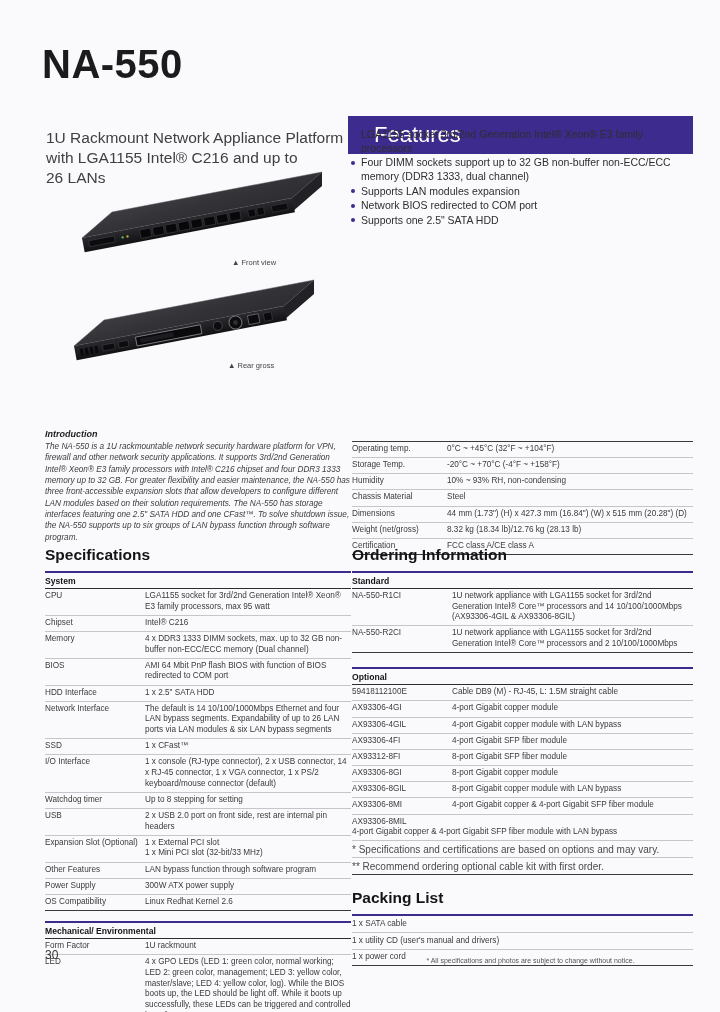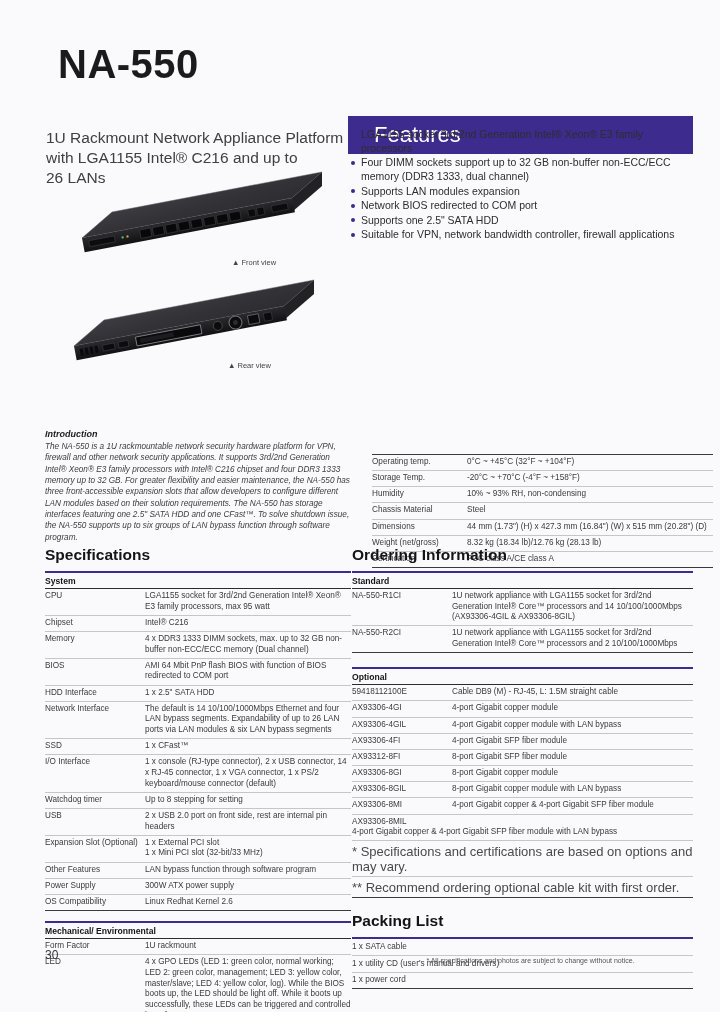--- a/index.html
+++ b/index.html
@@ -4,21 +4,21 @@
 <style>
   :root { --accent:#3d2b8d; }
   * { margin:0; padding:0; box-sizing:border-box; }
   html,body { background:#e8e6ee; }
   .page {
     position:relative; width:720px; height:1012px; margin:0 auto;
     background:#faf9fc; overflow:hidden;
     font-family:"Liberation Sans", sans-serif; color:#222;
   }
   
-  .title { position:absolute; left:58px; top:42px; font-size:40px; font-weight:bold; color:#1b1b1d; letter-spacing:0.5px; }
+  .title { position:absolute; left:42px; top:42px; font-size:40px; font-weight:bold; color:#1b1b1d; letter-spacing:0.5px; }
   .subtitle { position:absolute; left:46px; top:92px; width:300px; font-size:15.5px; line-height:1.28; color:#404040; white-space:pre-line;margin-top:36px; }
   .features-box { position:absolute; left:348px; top:88px; width:345px; height:38px; background:var(--accent); color:#fff; font-size:22px; display:flex; align-items:center; padding-left:26px;margin-top:28px; }
   .features-list { position:absolute; left:350px; top:128px; width:342px; list-style:none; font-size:10.5px; line-height:1.3; color:#2e2e2e; }
   .features-list li { position:relative; padding-left:11px; margin-bottom:1px; }
   .features-list li::before { content:""; position:absolute; left:1px; top:4.5px; width:4px; height:4px; border-radius:50%; background:var(--accent); }
   
   .view { position:absolute; }
   .view-label { position:absolute; font-size:7.5px; color:#444; }
   
   .intro { position:absolute; left:45px; top:429px; width:306px;font-style:italic; }
@@ -26,28 +26,28 @@
   .intro p { font-size:8.2px; line-height:1.38; color:#3c3c3c; }
   
   .tbl { font-size:8.2px; line-height:1.3; color:#333; }
   .trow { display:flex; border-bottom:1px solid #c6c5cc; padding:2px 0 2.5px 0; }
   .trow:last-child { border-bottom:none; }
   .tlabel { width:100px; flex:none; padding-right:4px; color:#3a3a3a; }
   .tval { flex:1; white-space:pre-line; color:#3a3a3a; }
   .sec-h { border-top:2px solid var(--accent); border-bottom:1px solid #2c2c2e; font-weight:bold; font-size:8.6px; padding:2.5px 0; color:#141416; }
   .tbl-end { border-bottom:1.5px solid #3a3a3e; }
   
-  .env { position:absolute; left:352px; top:454px; width:341px; border-top:1.5px solid #3a3a3e; border-bottom:1.5px solid #3a3a3e;margin-left:20px; }
+  .env { position:absolute; left:352px; top:441px; width:341px; border-top:1.5px solid #3a3a3e; border-bottom:1.5px solid #3a3a3e; }
   .env .tlabel { width:95px; }
   
   .col-left { position:absolute; left:45px; top:546px; width:306px; }
   .col-right { position:absolute; left:352px; top:546px; width:341px; }
   .h-big { font-size:15.5px; font-weight:bold; color:#141416; margin-bottom:7px; }
   .gap { height:14px; }
-  .notes { font-size:13px; color:#4a4a4a; }
+  .notes { font-size:10px; color:#4a4a4a; }
   .notes div { padding:2.5px 0; border-bottom:1px solid #c6c5cc; }
   .notes div:last-child { border-bottom:1.5px solid #3a3a3e; }
   .pack .trow { padding:2.5px 0; }
   
   .page-num { position:absolute; left:45px; top:948px; font-size:12px; color:#333; }
   .footer-note { position:absolute; left:368px; top:957px; width:325px; font-size:7px; color:#555; text-align:center; }
 </style>
 </head>
 <body>
 
@@ -60,21 +60,20 @@
 
   <div class="features-box">
     <span>Features</span>
   </div>
   <ul class="features-list">
     <li>LGA1155 socket 3rd/2nd Generation Intel® Xeon® E3 family processors</li>
     <li>Four DIMM sockets support up to 32 GB non-buffer non-ECC/ECC memory (DDR3 1333, dual channel)</li>
     <li>Supports LAN modules expansion</li>
     <li>Network BIOS redirected to COM port</li>
     <li>Supports one 2.5" SATA HDD</li>
-    <li>Suitable for VPN, network bandwidth controller, firewall applications</li>
   </ul>
 
   <div class="view" style="left:52px;top:168px;">
     <svg width="270" height="92" viewBox="0 0 270 92">
       <defs>
         <linearGradient id="gtop" x1="0" y1="0" x2="1" y2="1">
           <stop offset="0" stop-color="#55555b"></stop>
             <stop offset="0.5" stop-color="#323237"></stop>
             <stop offset="1" stop-color="#1e1e22"></stop>
         </linearGradient>
@@ -121,21 +120,21 @@
         <rect x="62" y="2.8" width="66" height="9" fill="#0a0a0c" stroke="#8a8a90" stroke-width="0.8"></rect>
         <rect x="66" y="5" width="34" height="4.5" fill="#1c1c20"></rect>
         <ellipse cx="145" cy="7.2" rx="4.5" ry="4.5" fill="#0c0c0e" stroke="#55555b" stroke-width="0.7"></ellipse>
         <ellipse cx="163" cy="7.2" rx="6.5" ry="6.5" fill="#0c0c0e" stroke="#76767c" stroke-width="1"></ellipse>
         <circle cx="163" cy="7.2" r="2.4" fill="#2c2c31"></circle>
         <rect x="176" y="2.8" width="11" height="9" fill="#0b0b0d" stroke="#6a6a70" stroke-width="0.8"></rect>
         <rect x="192" y="3.5" width="8" height="8" fill="#0b0b0d" stroke="#46464c" stroke-width="0.5"></rect>
       </g>
     </svg>
   </div>
-  <div class="view-label" style="left:228px;top:361px;">▲ Rear view</div>
+  <div class="view-label" style="left:228px;top:361px;">▲ Rear gross</div>
 
   <div class="intro">
     <h4>Introduction</h4>
     <p>The NA-550 is a 1U rackmountable network security hardware platform for VPN, firewall and other network security applications. It supports 3rd/2nd Generation Intel® Xeon® E3 family processors with Intel® C216 chipset and four DDR3 1333 memory up to 32 GB. For greater flexibility and easier maintenance, the NA-550 has three front-accessible expansion slots that allow developers to configure different LAN modules based on their solution requirements. The NA-550 has storage interfaces featuring one 2.5" SATA HDD and one CFast™. To solve shutdown issue, the NA-550 supports up to six groups of LAN bypass function through software program.</p>
   </div>
 
   <div class="env tbl">
     <div class="trow">
         <div class="tlabel">Operating temp.</div>
         <div class="tval">0°C ~ +45°C (32°F ~ +104°F)</div>

